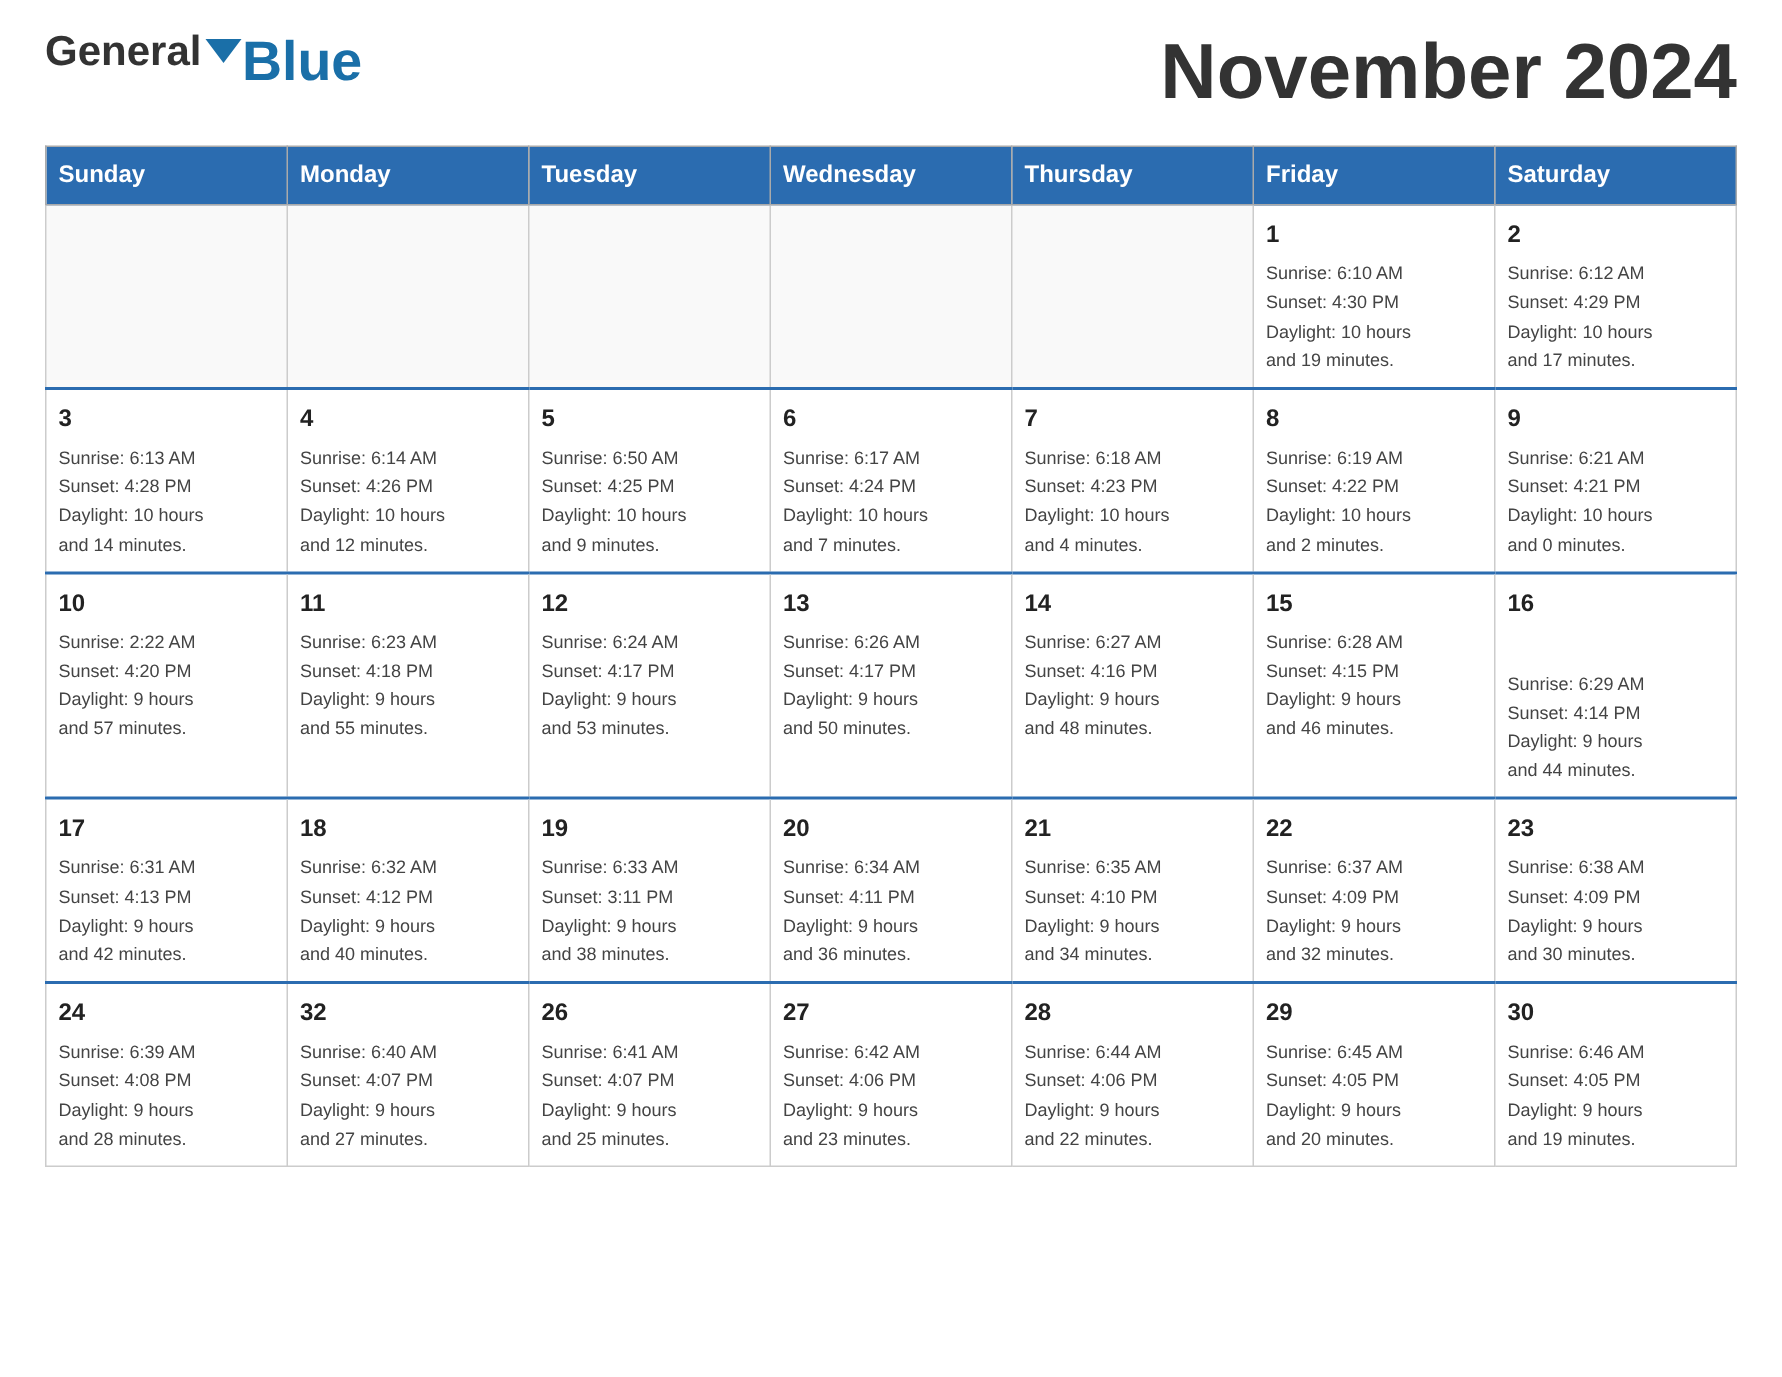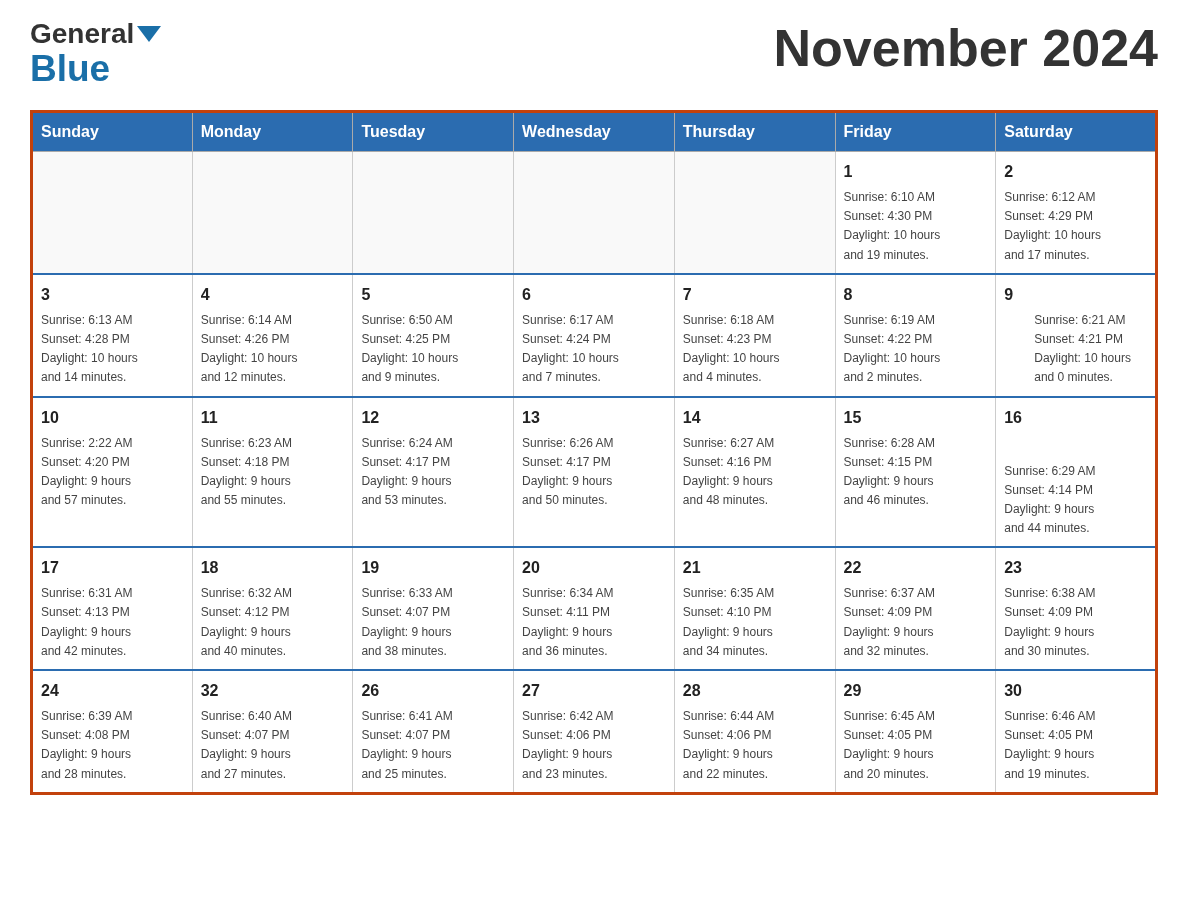--- a/index.html
+++ b/index.html
@@ -11,21 +11,21 @@
       padding: 20px 30px;
     }
     .header {
       display: flex;
       justify-content: space-between;
       align-items: flex-start;
       margin-bottom: 20px;
     }
     .logo {
       display: flex;
-      flex-direction: column;
+      flex-direction: row;
       align-items: flex-start;
     }
     .logo-general {
       font-size: 28px;
       font-weight: bold;
       color: #333;
       line-height: 1;
     }
     .logo-blue {
       font-size: 37px;
@@ -53,21 +53,21 @@
       line-height: 1.1;
     }
     .location {
       font-size: 22px;
       color: #555;
       margin-top: 4px;
     }
     .calendar {
       width: 100%;
       border-collapse: collapse;
-      border: 3px solid #c2410c;
+      border: 1px solid #c2410c;
     }
     .calendar th {
       background-color: #2b6cb0;
       color: white;
       padding: 10px 8px;
       font-size: 16px;
       font-weight: bold;
       text-align: left;
       border: 1px solid #aaa;
     }
@@ -188,21 +188,21 @@
         </td>
         <td>
           <span class="day-number">8</span>
           <div class="day-info" style="white-space: pre-line;">Sunrise: 6:19 AM
 Sunset: 4:22 PM
 Daylight: 10 hours
 and 2 minutes.</div>
         </td>
         <td>
           <span class="day-number">9</span>
-          <div class="day-info" style="white-space: pre-line; margin-left: 30px;">Sunrise: 6:21 AM
+          <div class="day-info" style="white-space: pre-line;">Sunrise: 6:21 AM
 Sunset: 4:21 PM
 Daylight: 10 hours
 and 0 minutes.</div>
         </td>
       </tr>
       <tr class="row-divider">
         <td>
           <span class="day-number">10</span>
           <div class="day-info" style="white-space: pre-line;">Sunrise: 2:22 AM
 Sunset: 4:20 PM
@@ -263,21 +263,21 @@
         <td>
           <span class="day-number">18</span>
           <div class="day-info" style="white-space: pre-line;">Sunrise: 6:32 AM
 Sunset: 4:12 PM
 Daylight: 9 hours
 and 40 minutes.</div>
         </td>
         <td>
           <span class="day-number">19</span>
           <div class="day-info" style="white-space: pre-line;">Sunrise: 6:33 AM
-Sunset: 4:07 PM
+Sunset: 3:11 PM
 Daylight: 9 hours
 and 38 minutes.</div>
         </td>
         <td>
           <span class="day-number">20</span>
           <div class="day-info" style="white-space: pre-line;">Sunrise: 6:34 AM
 Sunset: 4:11 PM
 Daylight: 9 hours
 and 36 minutes.</div>
         </td>

